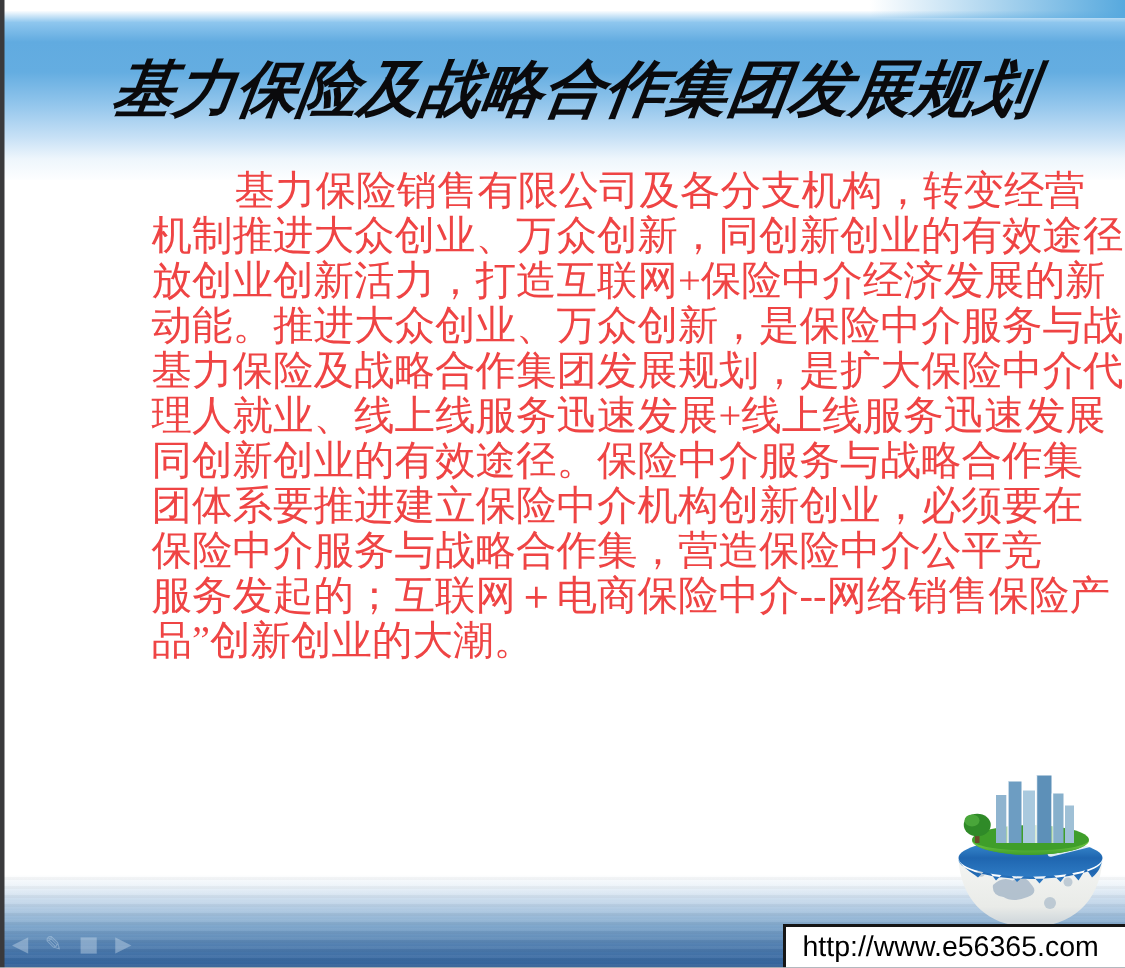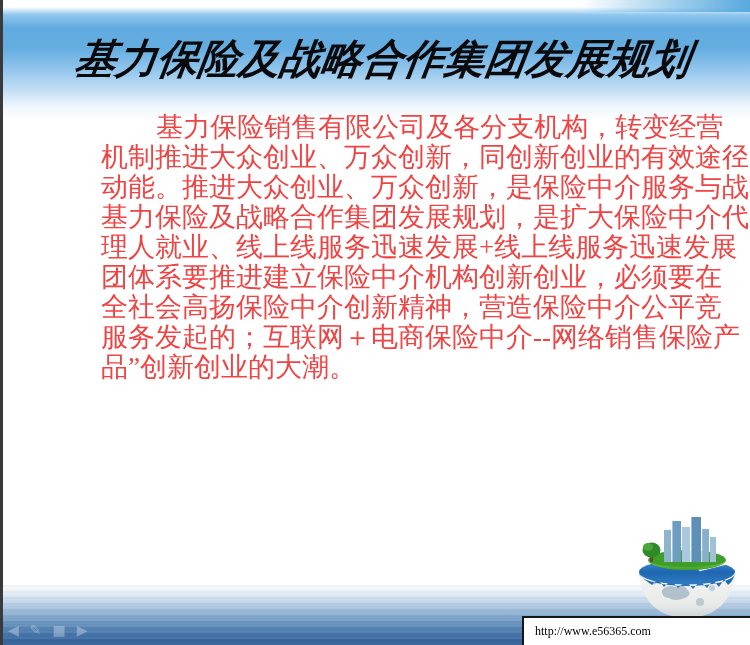--- a/index.html
+++ b/index.html
@@ -77,43 +77,45 @@
   .globe-wrap { position:absolute; left:628px; top:514px; width:119px; height:112px; z-index:5; }
 
   
   .url-box {
     position:absolute; left:522px; top:616px; width:228px; height:29px;
     box-sizing:border-box; background:#ffffff;
     border-left:2px solid #161616; border-top:2px solid #161616;
     z-index:6; display:flex; align-items:center;
   }
   .url-box span {
-    padding-left:11px; font-family:Liberation Serif, serif;
-    font-size:12px; color:#000; cursor:pointer; white-space:nowrap;text-align:right;
+    padding-left:11px; font-family:Liberation Sans, sans-serif;
+    font-size:19px; color:#000; cursor:pointer; white-space:nowrap;text-align:right;
   }
 </style>
 </head>
 <body>
 
 <div class="slide">
 
   <div class="sky-band">
     <div class="sky-top-right-patch"></div>
   </div>
 
   <h1 class="title">基力保险及战略合作集团发展规划</h1>
 
   <div class="body-text">
     <div class="body-line">基力保险销售有限公司及各分支机构，转变经营</div>
     <div class="body-line">机制推进大众创业、万众创新，同创新创业的有效途径</div>
+    <div class="body-line">放创业创新活力，打造互联网+保险中介经济发展的新</div>
     <div class="body-line">动能。推进大众创业、万众创新，是保险中介服务与战</div>
     <div class="body-line">基力保险及战略合作集团发展规划，是扩大保险中介代</div>
     <div class="body-line">理人就业、线上线服务迅速发展+线上线服务迅速发展</div>
+    <div class="body-line">同创新创业的有效途径。保险中介服务与战略合作集</div>
     <div class="body-line">团体系要推进建立保险中介机构创新创业，必须要在</div>
-    <div class="body-line">全社会高扬保险中介创新精神，营造保险中介公平竞</div>
+    <div class="body-line">保险中介服务与战略合作集，营造保险中介公平竞</div>
     <div class="body-line">服务发起的；互联网＋电商保险中介--网络销售保险产</div>
     <div class="body-line">品”创新创业的大潮。</div>
   </div>
 
   <div class="sea-band"></div>
 
   <div class="nav-ghosts">
     <span>◀</span>
     <span>✎</span>
     <span>■</span>

